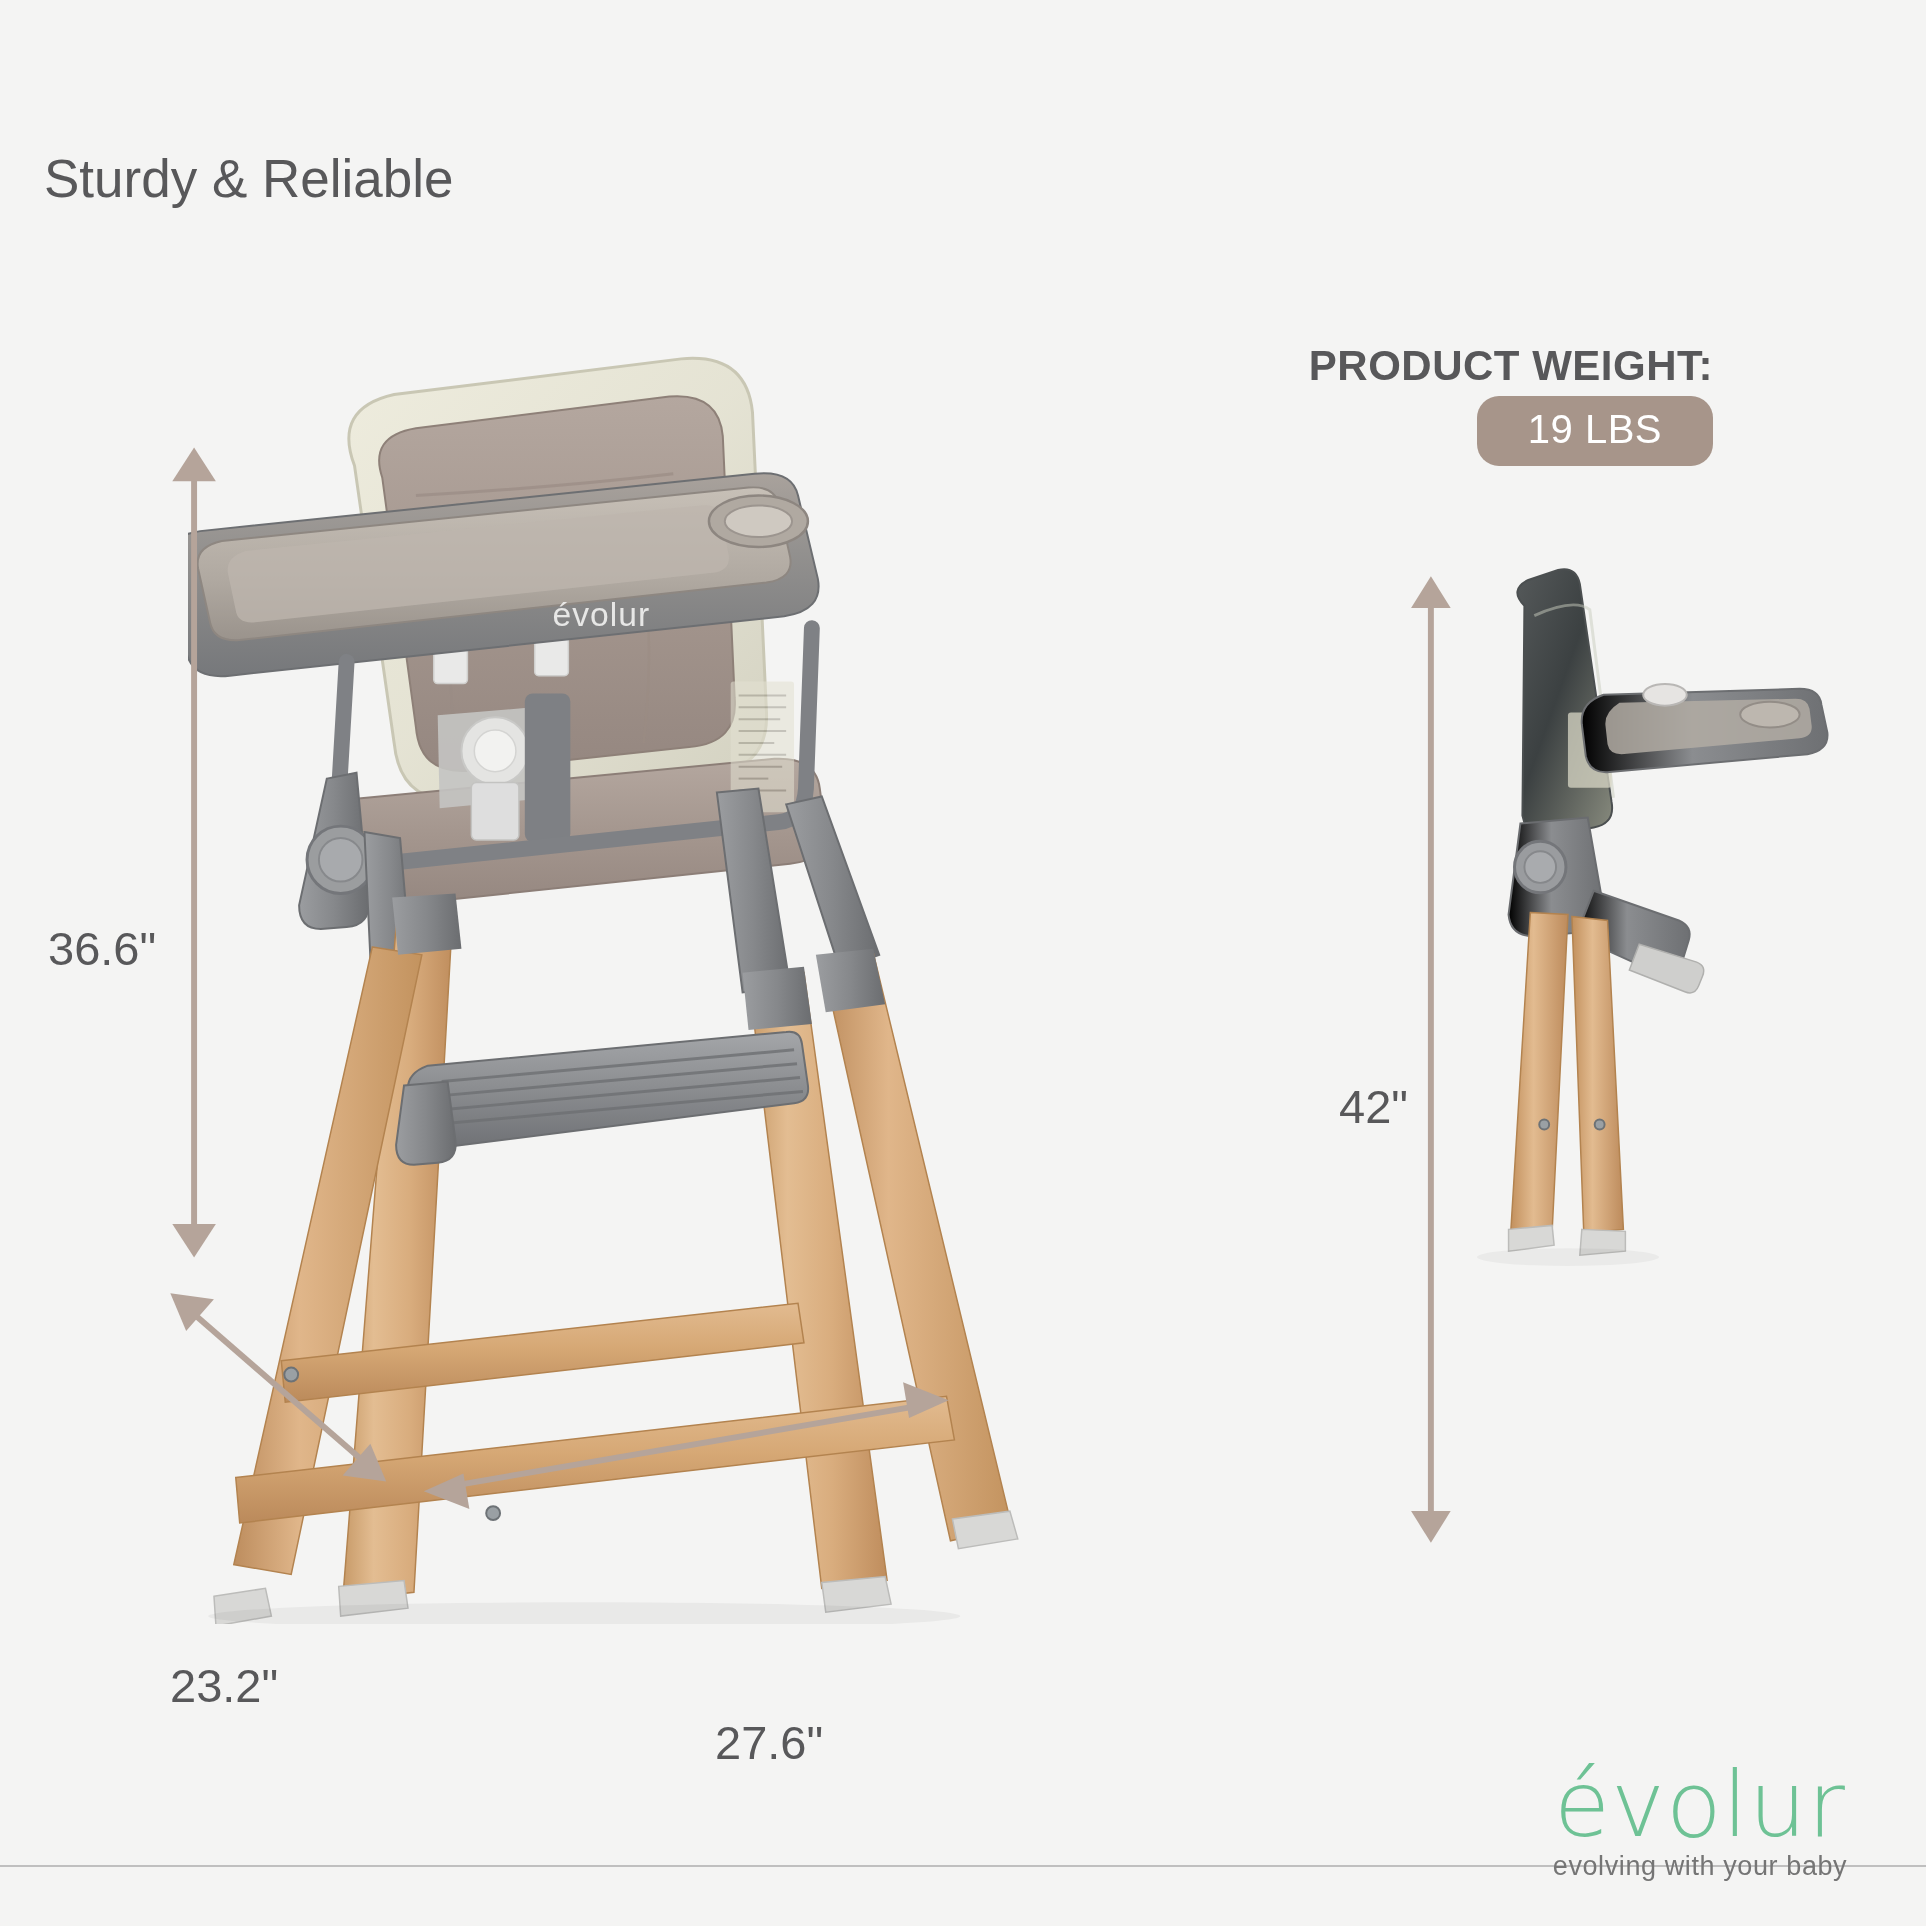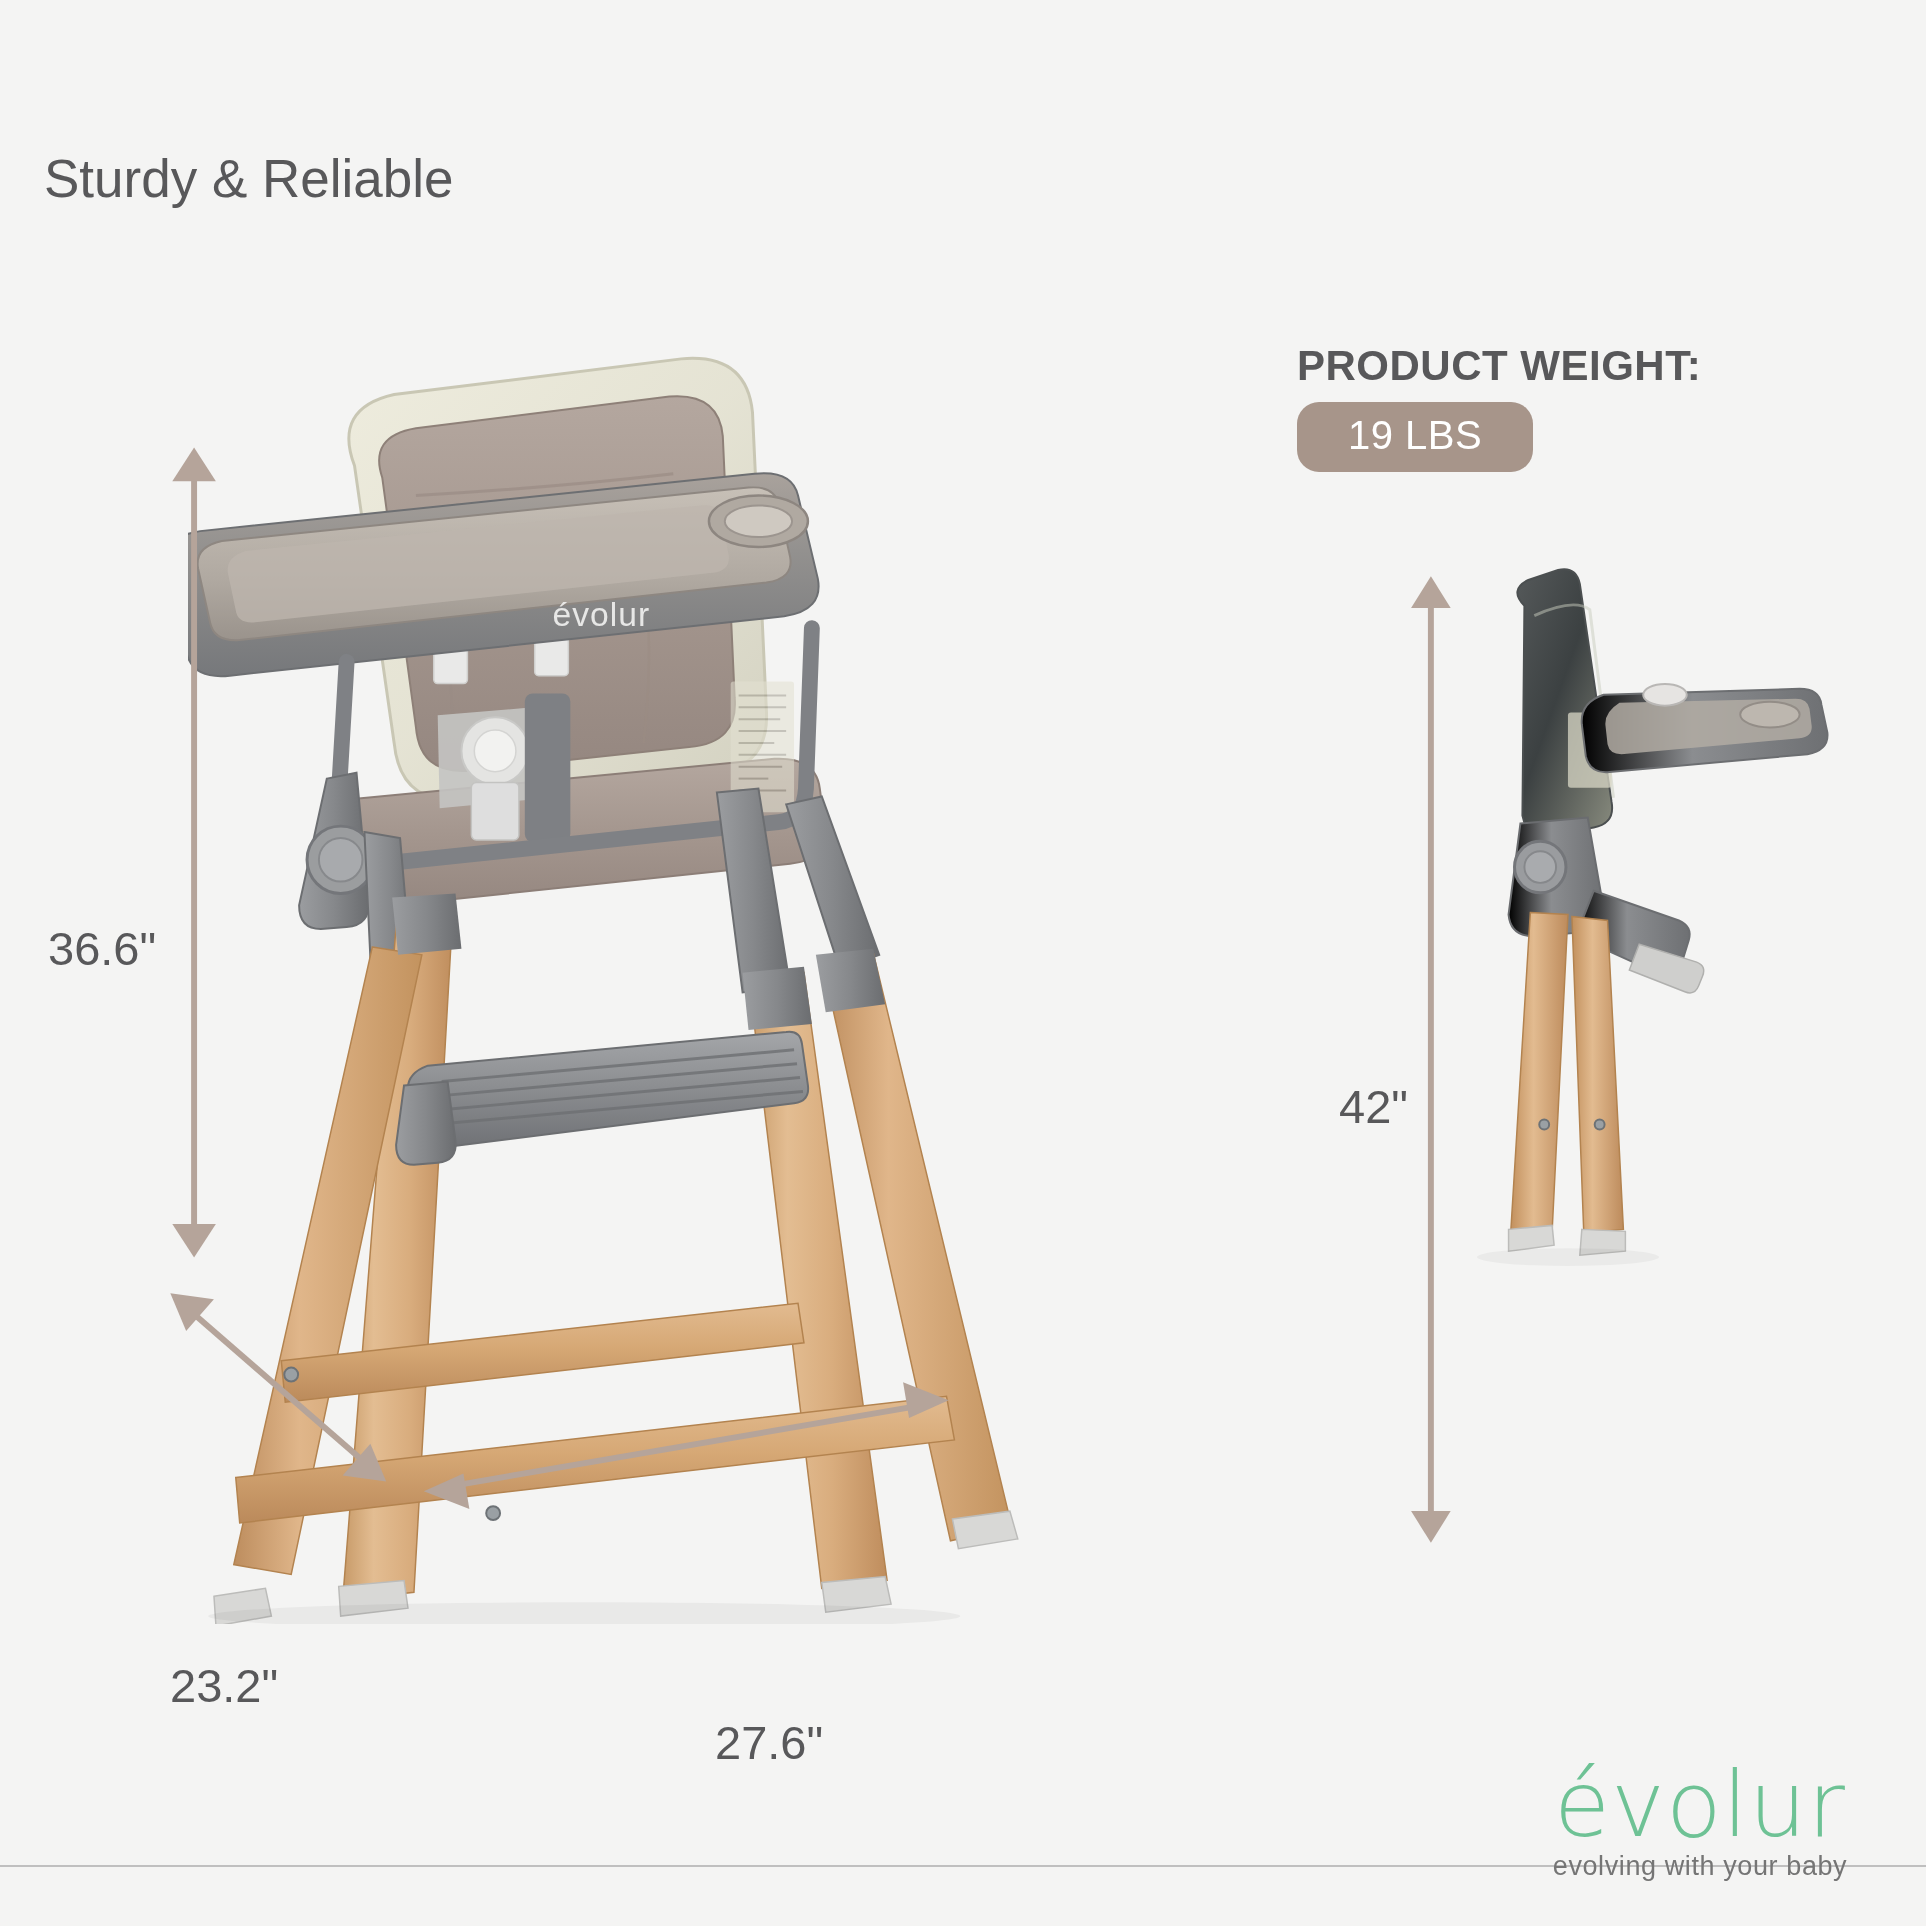--- a/index.html
+++ b/index.html
@@ -18,27 +18,27 @@
     font-size:73px; font-weight:bold; letter-spacing:-1px;
     color:#a79589; line-height:1.05; white-space:nowrap;
   }
   #page-subtitle {
     position:absolute; left:44px; top:150px;
     font-size:53px; font-weight:normal; color:#58585a;
     line-height:1.1; white-space:nowrap;
   }
 
   
-  #weight-block { position:absolute; left:1297px; top:342px; width:416px; text-align:left; }
+  #weight-block { position:absolute; left:1297px; top:342px; width:416px; text-align:right; }
   #weight-label {
     font-size:42px; font-weight:bold; color:#58585a;
     letter-spacing:0.5px; white-space:nowrap;
   }
   #weight-pill {
-    display:inline-block; margin-top:12px;
+    display:inline-block; margin-top:6px;
     background:#a7958a; color:#ffffff;
     border-radius:22px; padding:11px 51px 14px;
     font-size:40px; letter-spacing:0.5px; white-space:nowrap;
   }
   .dim-label {
     position:absolute; color:#58585a; font-size:47px;
     white-space:nowrap; letter-spacing:0px;
   }
   svg.arrows { position:absolute; inset:0; width:1927px; height:1927px; pointer-events:none; }
 

